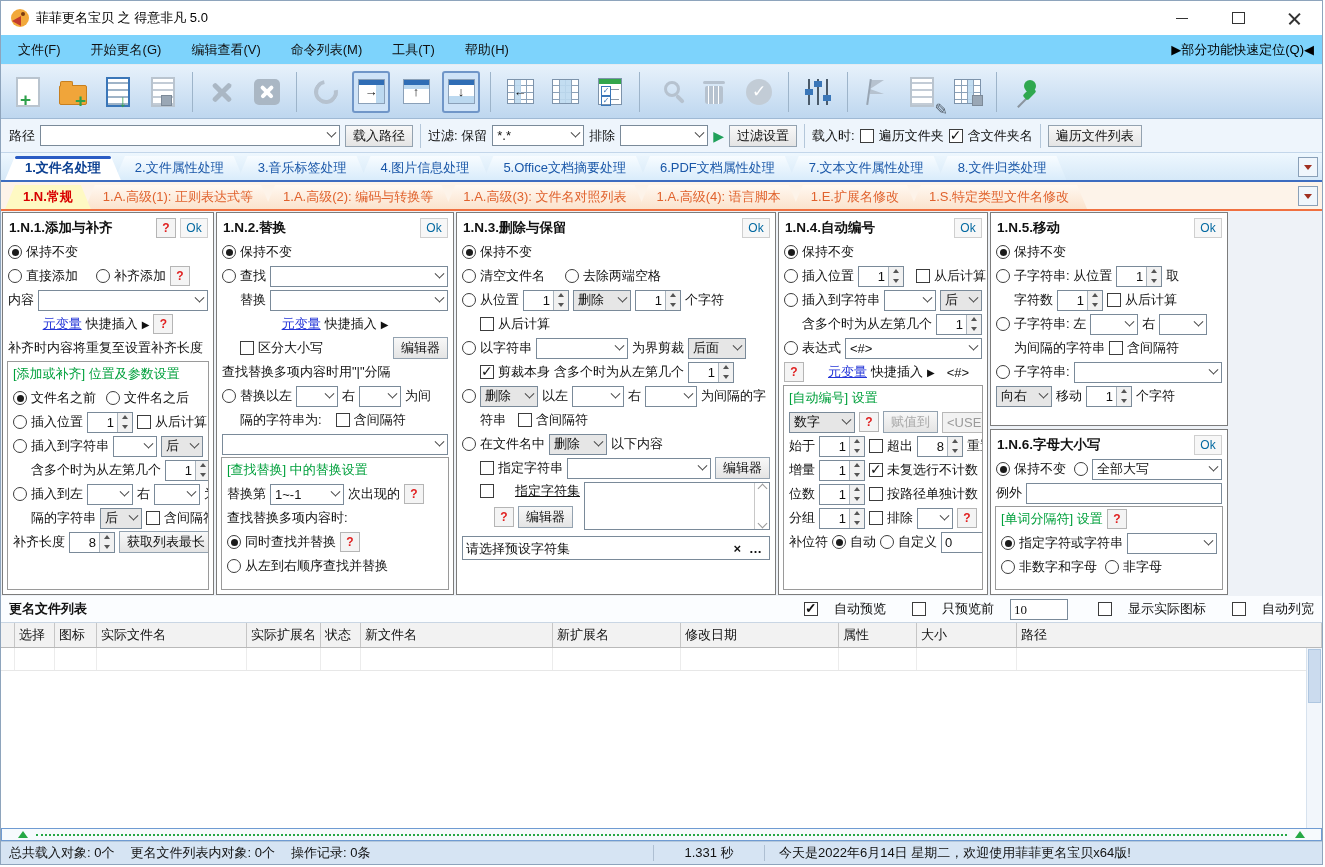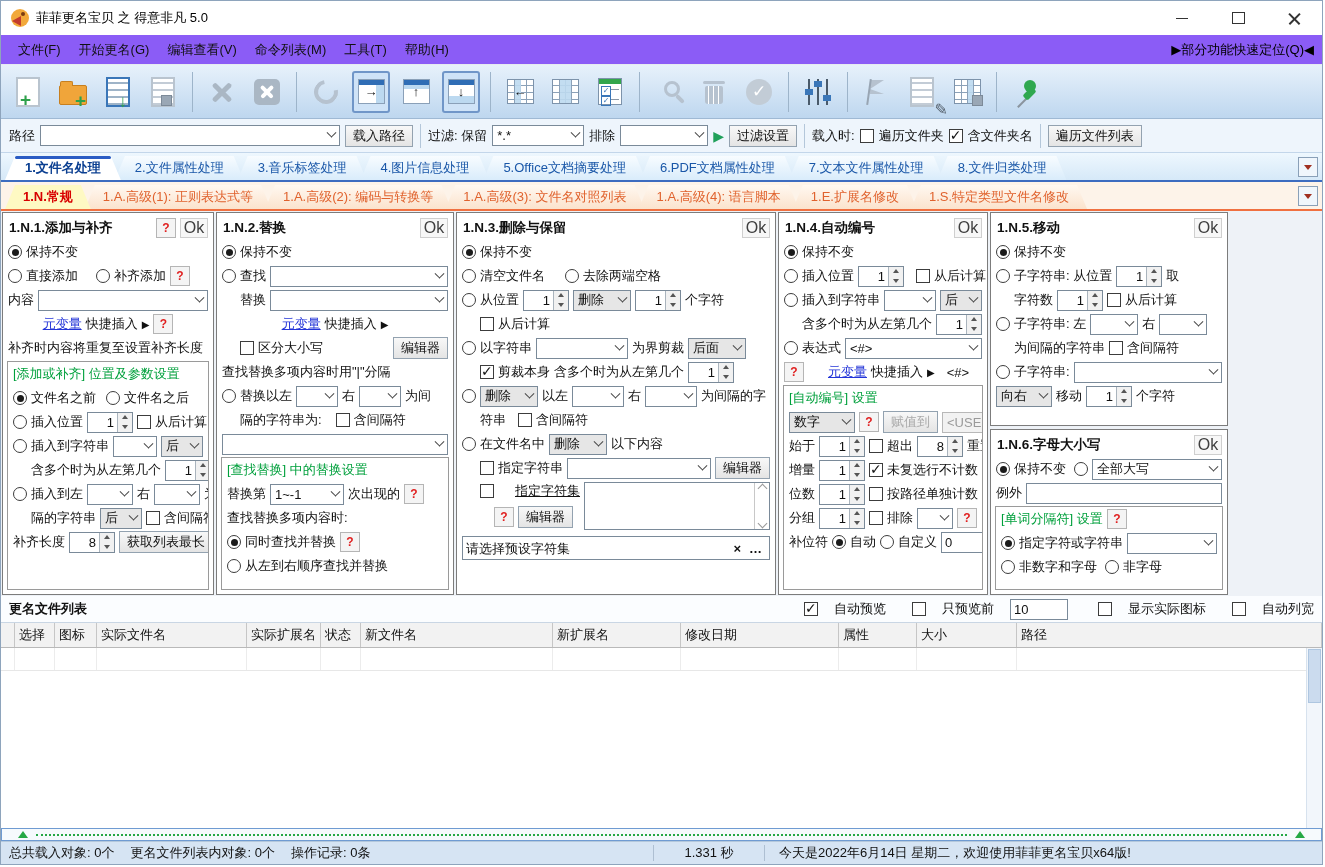--- a/index.html
+++ b/index.html
@@ -13,21 +13,21 @@
   .title-text{font-size:13px;color:#000;}
   .wbtns{margin-left:auto;display:flex;height:100%;}
   .wbtn{width:56px;height:100%;display:flex;align-items:center;justify-content:center;}
   .glyph-min{width:12px;height:0;border-top:1.5px solid #333;}
   .glyph-max{width:11px;height:10px;border:1.2px solid #333;}
   .glyph-close{width:13px;height:13px;position:relative;}
   .glyph-close::before,.glyph-close::after{content:"";position:absolute;left:-1px;top:6px;width:15px;height:1.5px;background:#333;}
   .glyph-close::before{transform:rotate(45deg);}
   .glyph-close::after{transform:rotate(-45deg);}
   
-  .menubar{height:29px;display:flex;align-items:center;background:#8b5cf6;padding:0 8px;gap:0;border-bottom:1px solid #e6ebf1;flex:0 0 auto;}
+  .menubar{height:29px;display:flex;align-items:center;background:#7dd3fc;padding:0 8px;gap:12px;border-bottom:1px solid #e6ebf1;flex:0 0 auto;}
   .menu-item{padding:3px 9px;}
   .menu-right{margin-left:auto;font-size:13px;color:#000;}
   
   .toolbar{height:53px;background:linear-gradient(#e7f1fb,#bed7ef);border-bottom:1px solid #9fb9d4;display:flex;align-items:center;padding:0 8px;gap:7px;flex:0 0 auto;}
   .tsep{width:1px;height:40px;background:#9db4ca;margin:0 3px;flex:0 0 auto;}
   .tico{width:38px;height:42px;display:flex;align-items:center;justify-content:center;position:relative;flex:0 0 auto;box-sizing:border-box;}
   .tico.sel{border:2px solid #7096c8;border-radius:3px;background:#cfe3f7;}
   
   .ic-page{width:20px;height:26px;background:#fff;border:2px solid #b9c4cf;position:relative;}
   .ic-page.blue{border-color:#3a76b8;background:repeating-linear-gradient(#fff 0 3px,#9fb4c8 3px 5px,#fff 5px 7px);}
@@ -94,21 +94,21 @@
   .combo.dis{background:#f2f2f2;color:#9a9a9a;border-color:#b8b8b8;}
   .combo.dis .ca::after{border-color:#9a9a9a;}
   .spin{display:inline-flex;height:21px;border:1px solid #7a8a99;background:#fff;box-sizing:border-box;flex:0 0 auto;}
   .spin .sv{width:26px;text-align:right;padding-right:3px;line-height:19px;}
   .spin .sb2{width:14px;display:flex;flex-direction:column;border-left:1px solid #aab4bd;background:#f1f1f1;}
   .spin .su,.spin .sd{flex:1;display:flex;align-items:center;justify-content:center;}
   .spin .su::after{content:"";border-left:3.5px solid transparent;border-right:3.5px solid transparent;border-bottom:4px solid #555;}
   .spin .sd::after{content:"";border-left:3.5px solid transparent;border-right:3.5px solid transparent;border-top:4px solid #555;}
   .sbtn{height:22px;padding:0 7px;background:linear-gradient(#f8f8f8,#e4e4e4);border:1px solid #93a2b0;display:inline-flex;align-items:center;box-sizing:border-box;flex:0 0 auto;}
   .qbtn{width:18px;height:18px;border:1px solid #b5b5b5;background:#f4f4f4;color:#e02020;font-weight:bold;display:inline-flex;align-items:center;justify-content:center;font-size:12px;flex:0 0 auto;}
-  .okbtn{min-width:26px;height:18px;border:1px solid #cfcfcf;background:#f7f7f7;color:#404040;display:inline-flex;align-items:center;justify-content:center;font-size:16px;flex:0 0 auto;}
+  .okbtn{min-width:26px;height:18px;border:1px solid #cfcfcf;background:#f7f7f7;color:#0369a1;display:inline-flex;align-items:center;justify-content:center;font-size:12px;flex:0 0 auto;}
   .radio{width:14px;height:14px;border:1px solid #3c3c3c;border-radius:50%;background:#fff;flex:0 0 auto;position:relative;box-sizing:border-box;}
   .radio.on::after{content:"";position:absolute;inset:2.5px;background:#1a1a1a;border-radius:50%;}
   .cb{width:14px;height:14px;border:1px solid #3c3c3c;background:#fff;flex:0 0 auto;position:relative;box-sizing:border-box;}
   .cb.on::after{content:"✓";position:absolute;top:-3px;left:0;font-size:14px;font-weight:bold;color:#111;}
   .inputbox{display:inline-block;height:21px;border:1px solid #7a8a99;background:#fff;box-sizing:border-box;line-height:19px;padding:0 3px;flex:0 0 auto;}
   .link{color:#2334d8;text-decoration:underline;}
   .grn{color:#00a03c;}
   
   .tabrow1{height:27px;background:linear-gradient(#eef7fe,#d6e9f8);border-bottom:2px solid #3c6cc0;display:flex;align-items:flex-end;padding:0 4px;flex:0 0 auto;}
   .tab1{height:24px;display:flex;align-items:center;padding:0 20px;margin-right:-6px;background:linear-gradient(#f8fcff,#d9ecfb);color:#1a57a8;clip-path:polygon(10px 0,calc(100% - 10px) 0,100% 100%,0 100%);position:relative;}
@@ -967,21 +967,21 @@
             <span class="radio" style="margin-left:4px;"></span>
               <span>非字母</span>
           </div>
         </div>
       </div>
     </div>
   </div>
 
   <div class="list-opts">
     <span class="list-title">更名文件列表</span>
-    <span class="mla" style="display:flex;align-items:center;gap:16px;">
+    <span class="mla" style="display:flex;align-items:center;gap:16px;font-family:Liberation Serif, serif;">
       <span class="cb on"></span>
         <span>自动预览</span>
       <span class="cb" style="margin-left:10px;"></span>
         <span>只预览前</span>
       <span class="inputbox" style="width:58px;">10</span>
       <span class="cb" style="margin-left:14px;"></span>
         <span>显示实际图标</span>
       <span class="cb" style="margin-left:10px;"></span>
         <span>自动列宽</span>
     </span>

